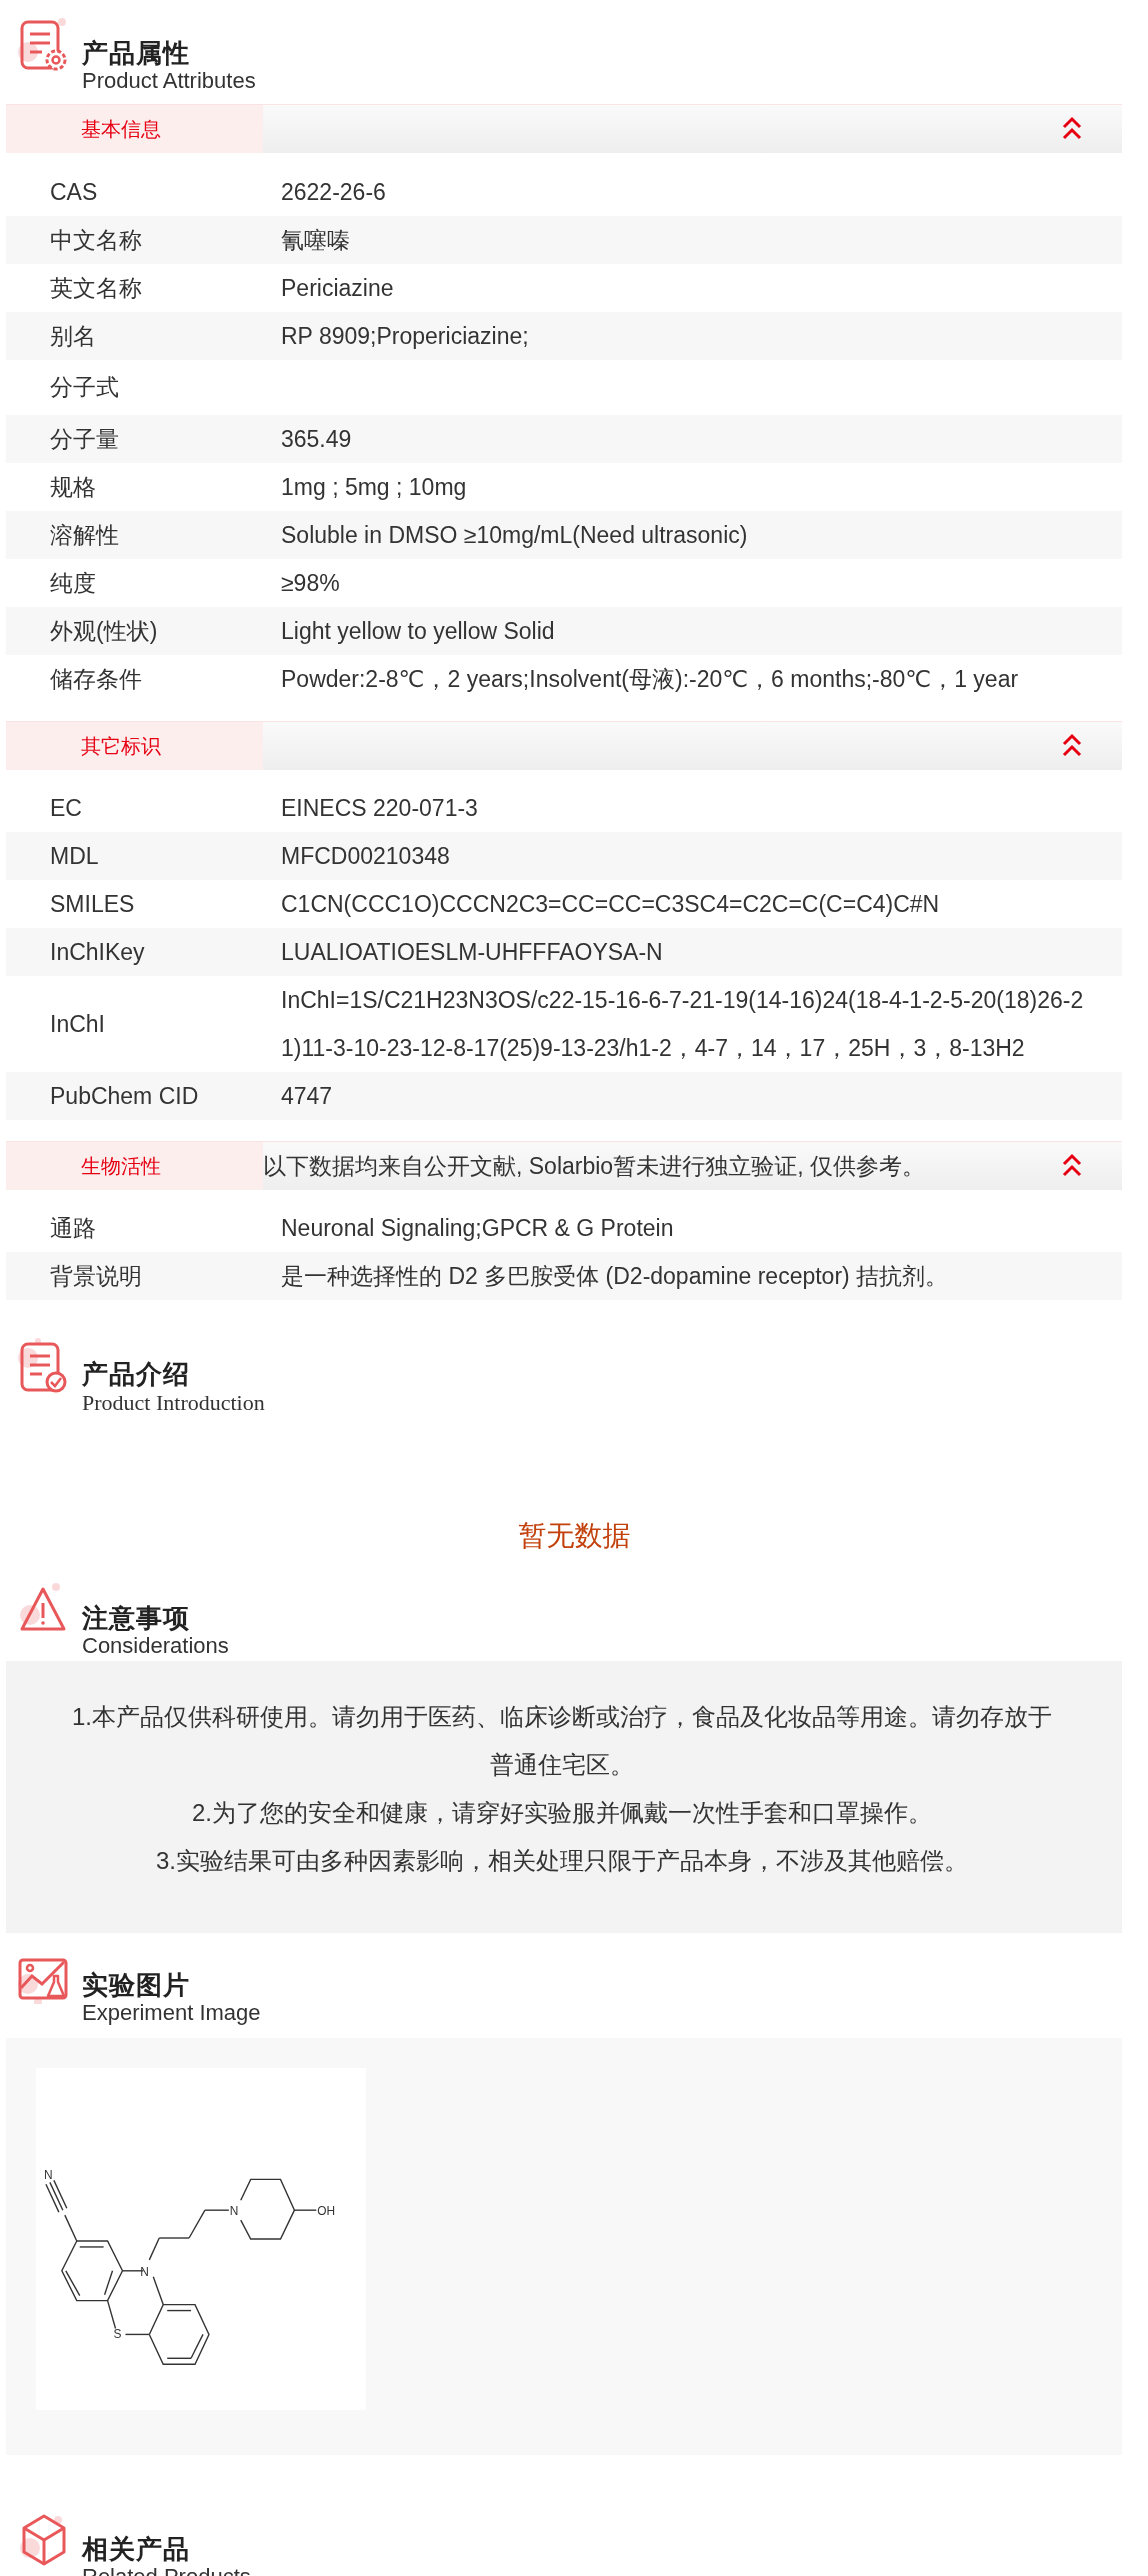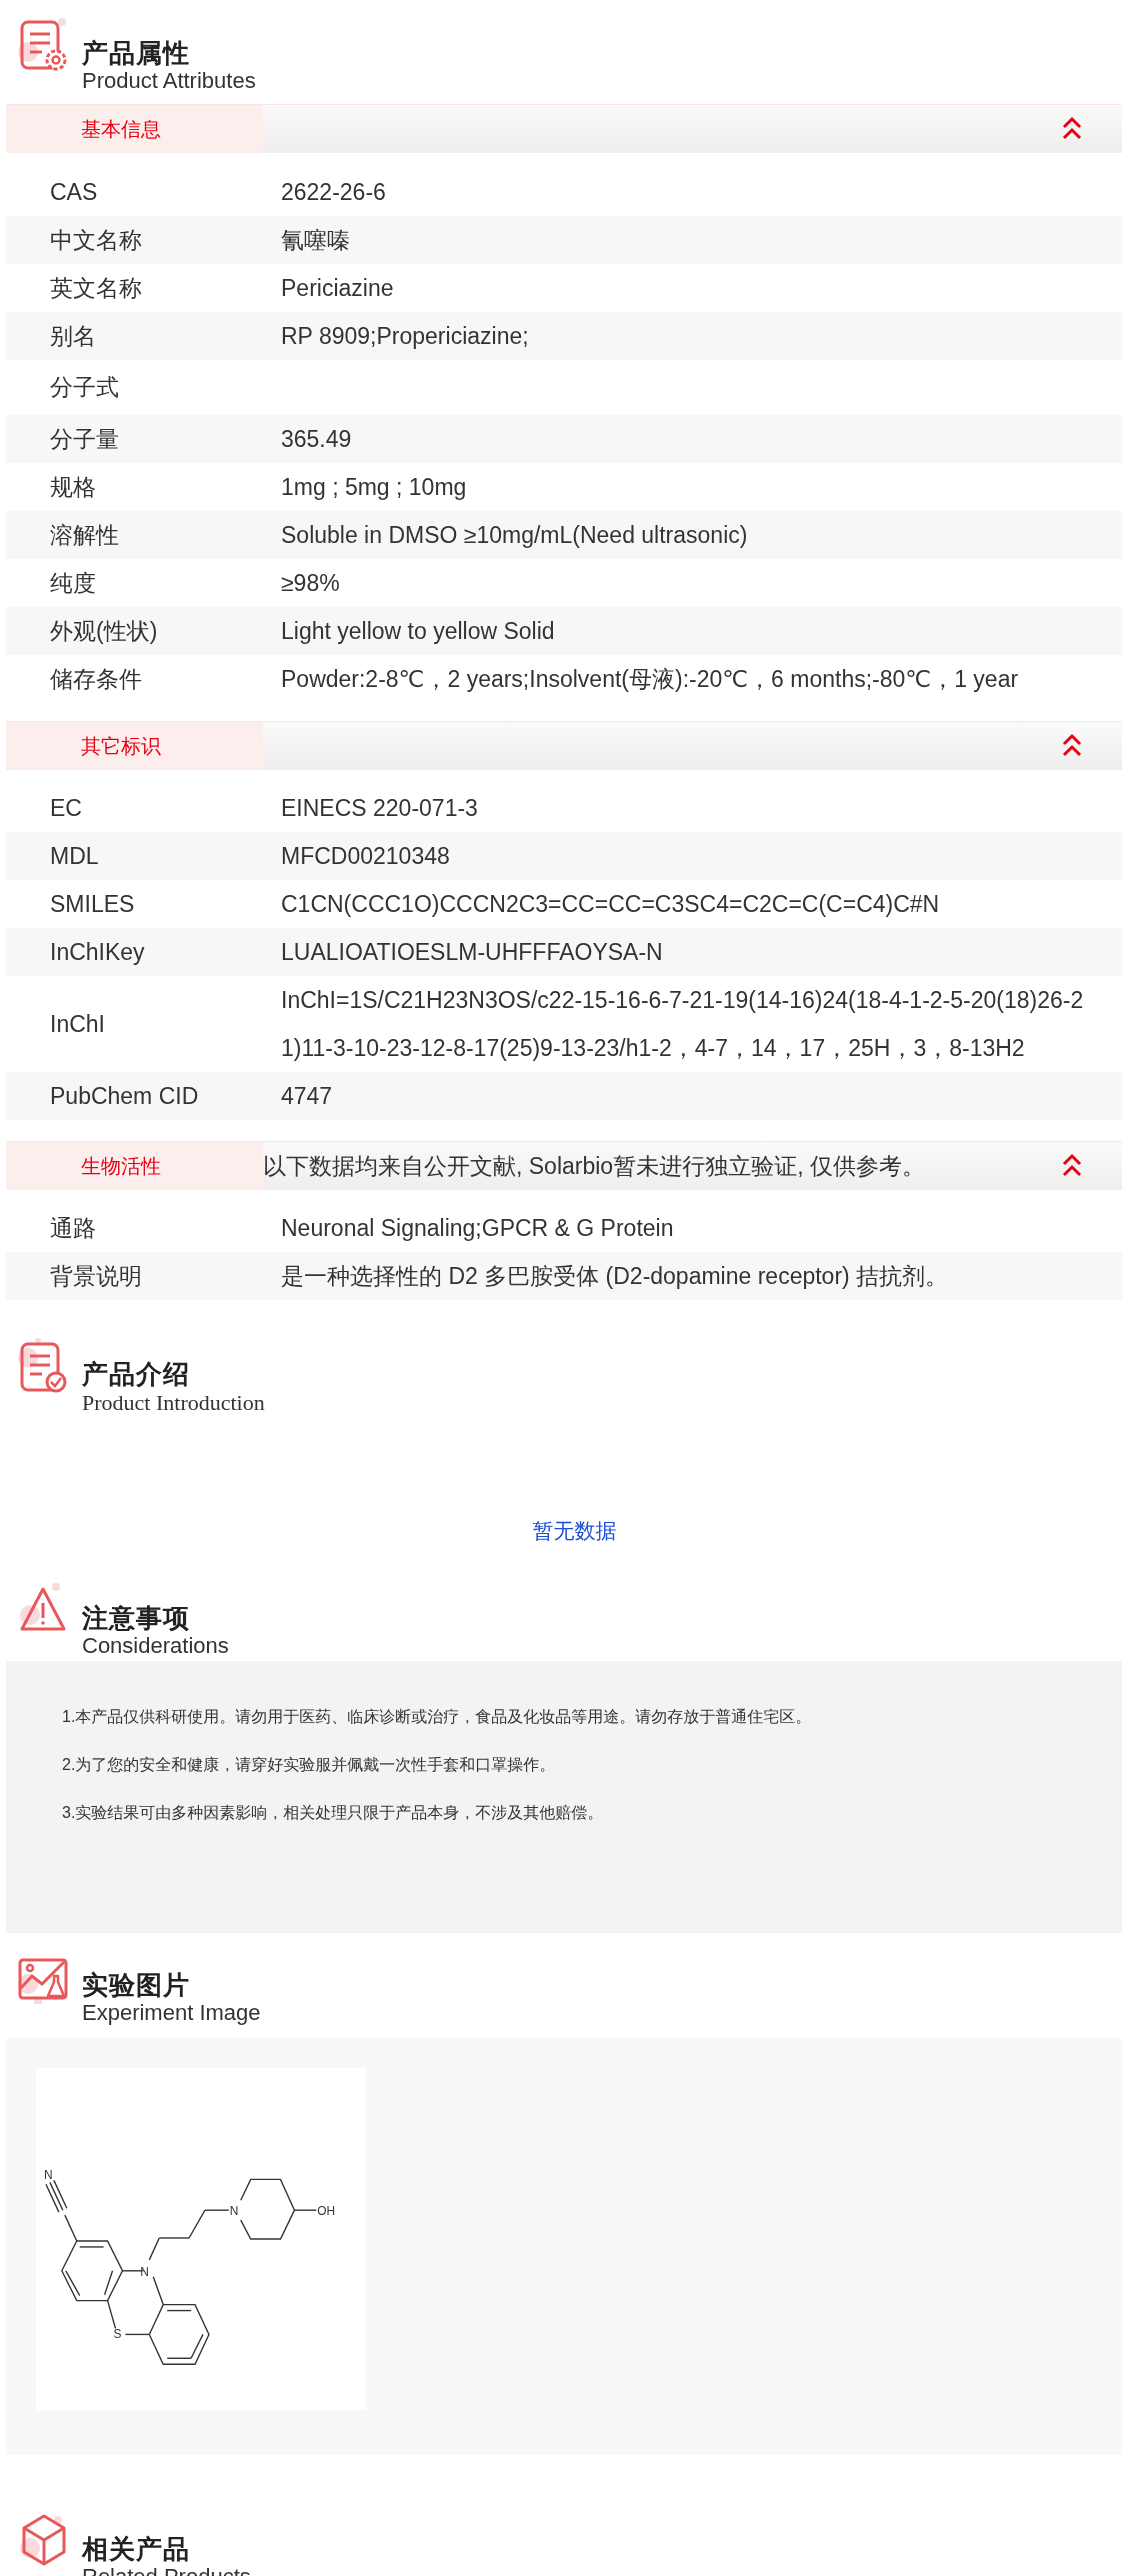--- a/index.html
+++ b/index.html
@@ -74,27 +74,27 @@
   }
   .row:nth-child(even) { background: #f7f7f7; }
   .row .k { width: 275px; padding-left: 44px; flex: 0 0 275px; white-space: nowrap; }
   .row .v { flex: 1; white-space: nowrap; }
   .row.tall { height: 55px; }
   .row.two { height: 96px; }
   .row.two .v { white-space: normal; line-height: 48px; word-break: break-all; padding-right: 20px; }
   sub { font-size: 16px; vertical-align: -5px; line-height: 0; }
   .empty {
     position: absolute; left: 0; width: 1149px; top: 1517px;
-    text-align: center; font-size: 21px; color: #1d4ed8;
+    text-align: center; font-size: 28px; color: #c2410c;
   }
   .notice {
     position: absolute; left: 6px; width: 1116px; top: 1661px; height: 272px;
     background: #f3f3f3;
     padding: 32px 60px 0 56px;
-    font-size: 16px; line-height: 48px; color: #333333;
+    font-size: 24px; line-height: 48px; color: #333333; text-align: center;
   }
   .imgbox {
     position: absolute; left: 6px; width: 1116px; top: 2038px; height: 417px;
     background: #f8f8f8;
   }
   .imgbox .pic {
     position: absolute; left: 30px; top: 30px; width: 330px; height: 342px;
     background: #ffffff;
   }
 </style>

